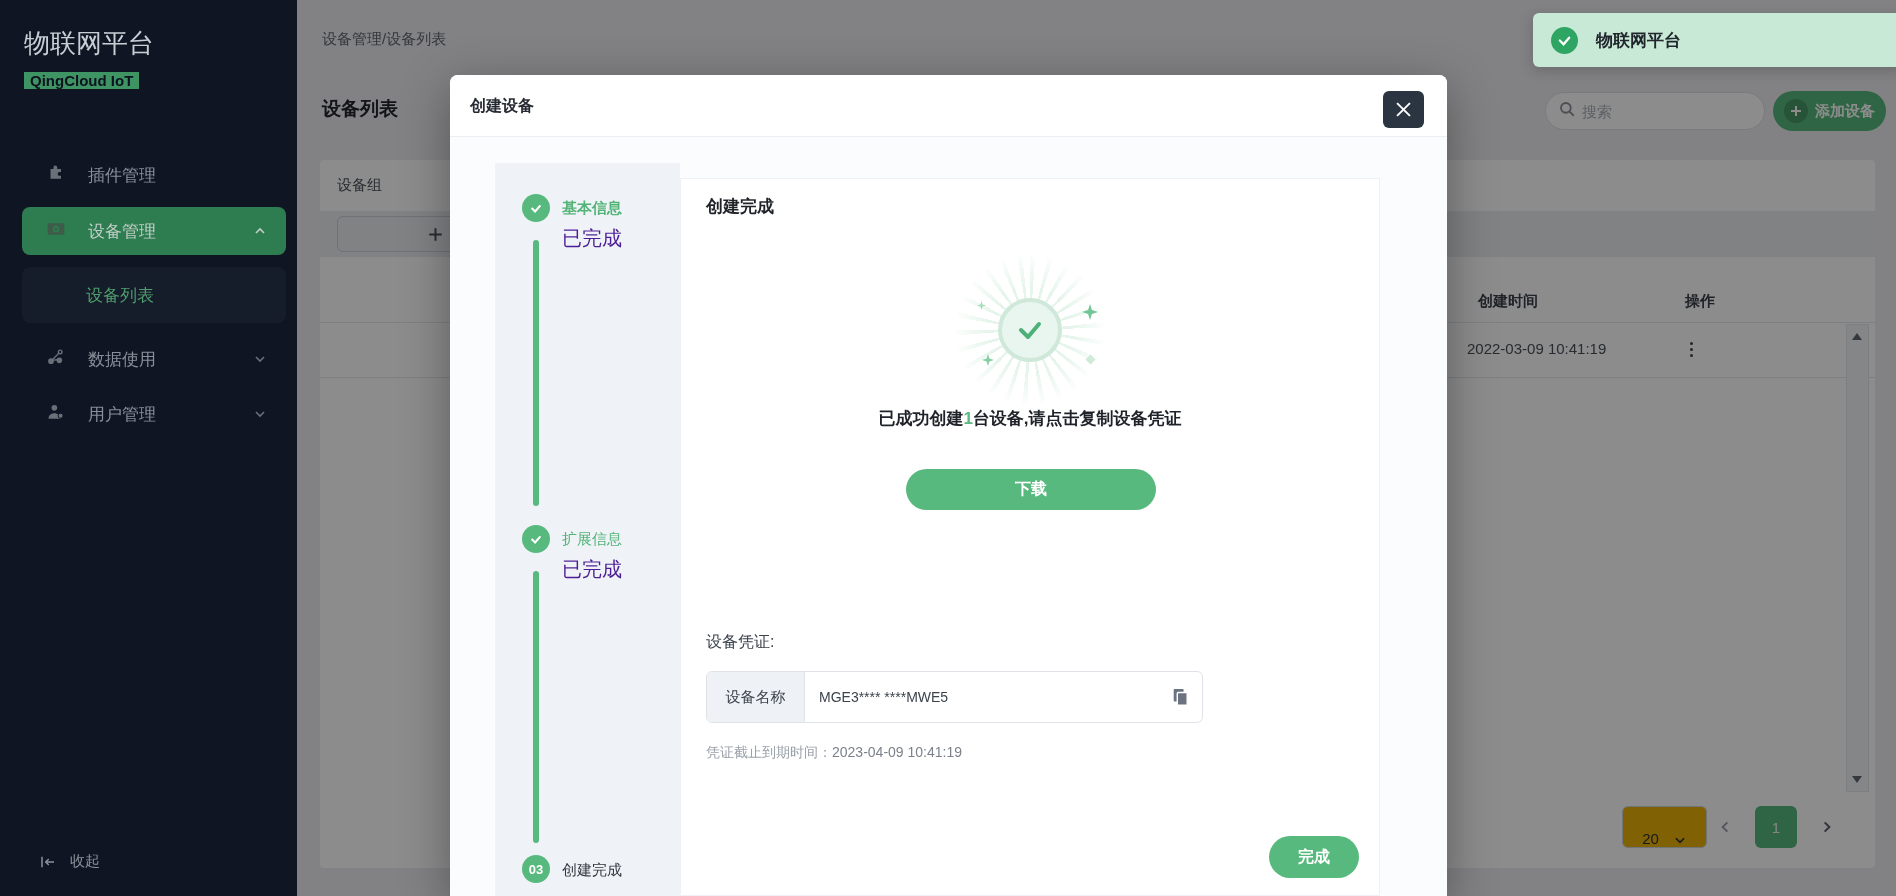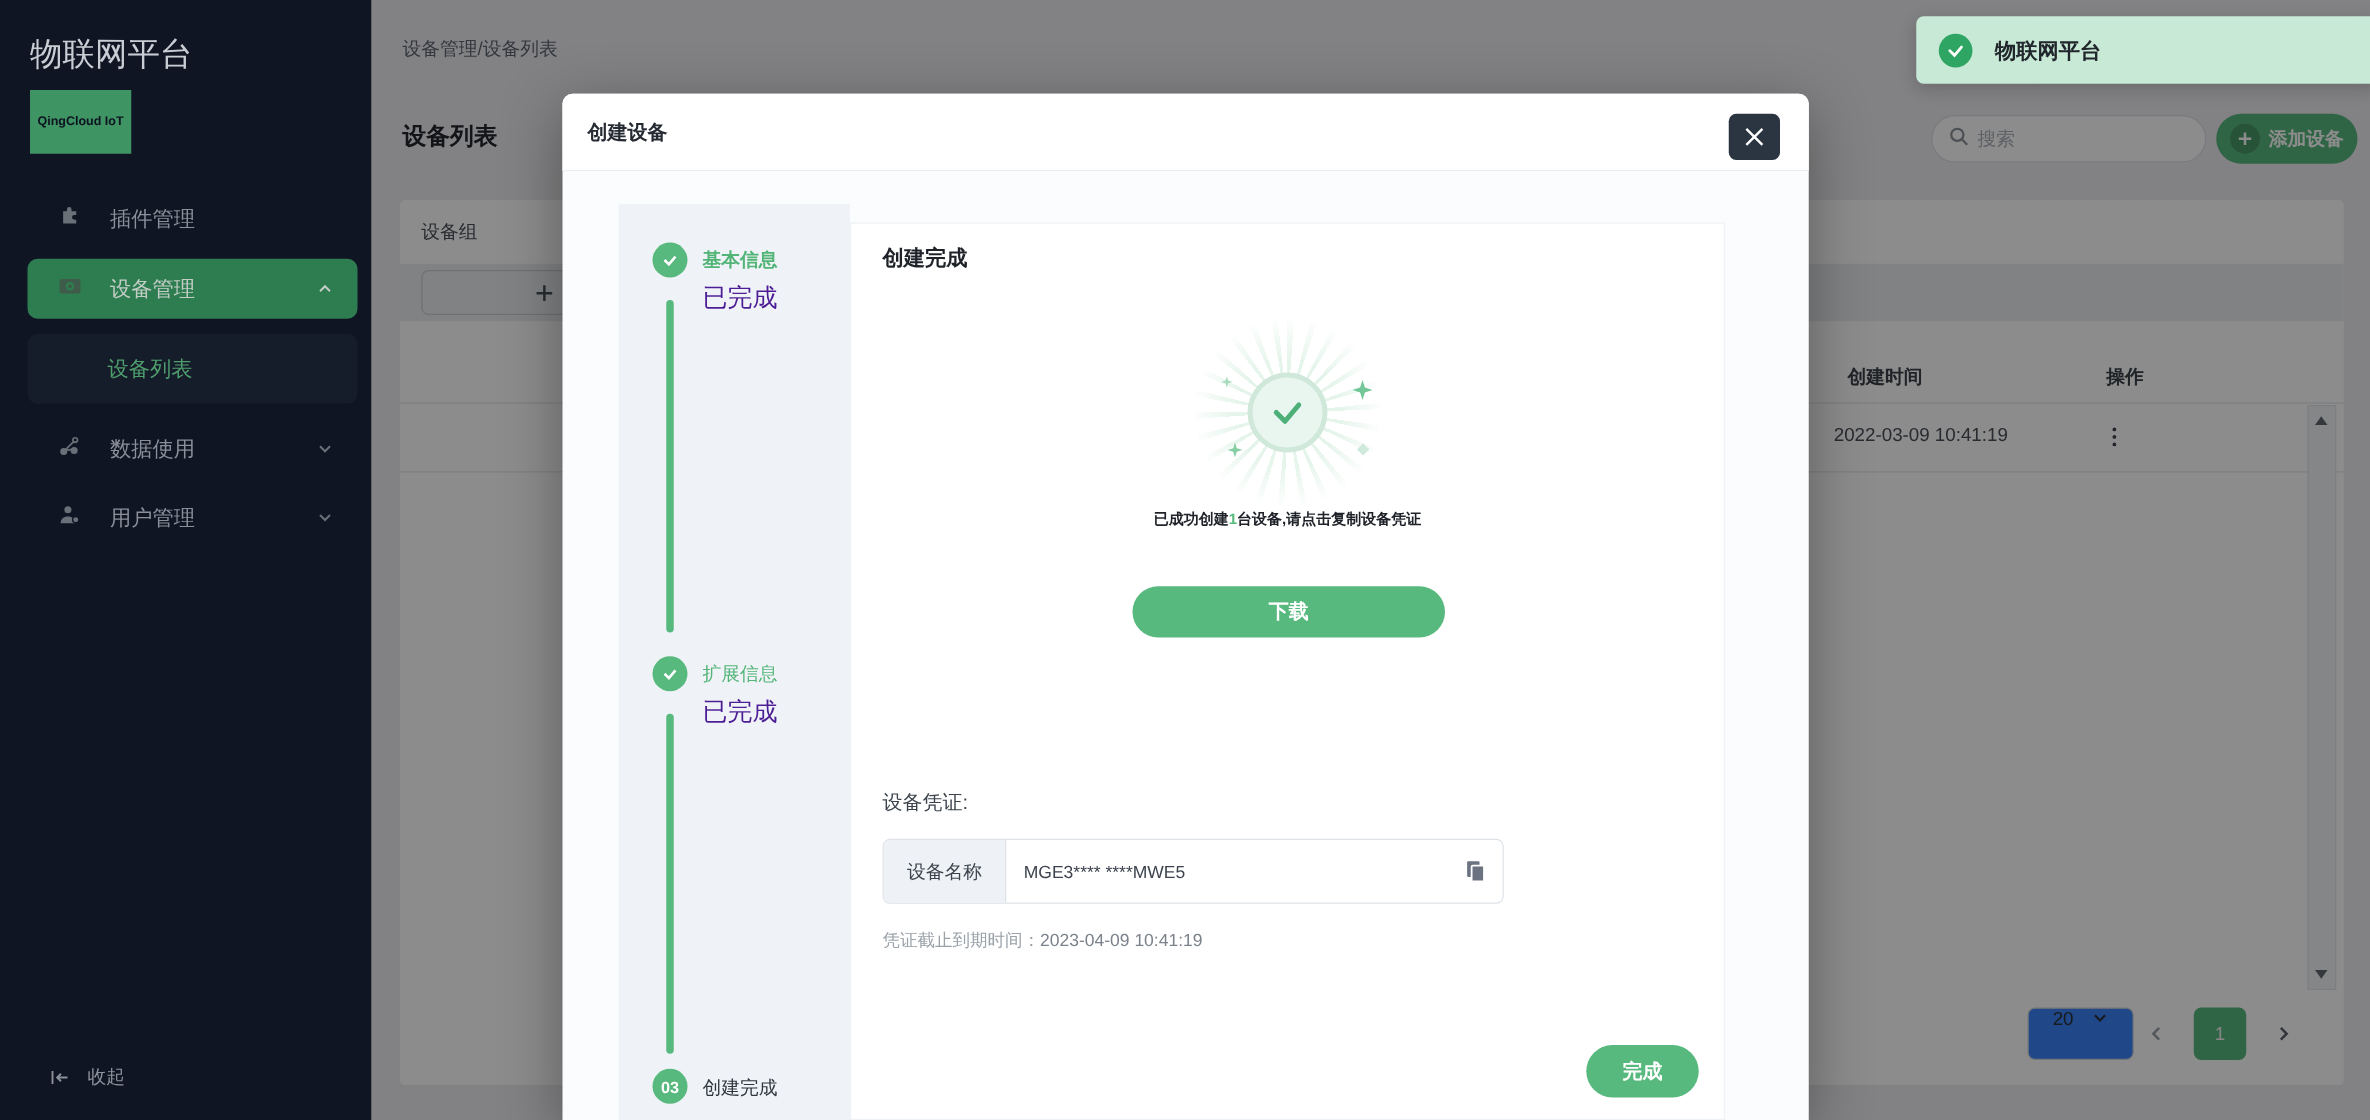--- a/index.html
+++ b/index.html
@@ -37,34 +37,34 @@
   .tbl-row .cell-time { position:absolute; left:1147px; top:18px; font-size:15px; color:#4a5058; }
   .kebab { position:absolute; left:1366px; top:16px; display:flex; flex-direction:column; gap:3px; cursor:pointer; padding:4px; }
   .kebab i { width:3px; height:3px; border-radius:50%; background:#3c434d; }
 
   .vscrollbar { position:absolute; left:1526px; top:164px; width:23px; height:468px; background:#f3f4f6; border:1px solid #e3e5e9; }
   .arr-up, .arr-dn { position:absolute; left:5px; width:0; height:0; border-left:5px solid transparent; border-right:5px solid transparent; }
   .arr-up { top:8px; border-bottom:7px solid #61676f; }
   .arr-dn { bottom:8px; border-top:7px solid #61676f; }
 
   .pagination { position:absolute; left:1302px; top:646px; height:42px; display:flex; align-items:center; }
-  .page-size { width:85px; height:42px; border:1px solid #ced3da; border-radius:6px; background:#3b82f6;
-    display:flex; align-items:flex-start; justify-content:center; gap:14px; font-size:15px; color:#2b3138; cursor:pointer; }
+  .page-size { width:85px; height:42px; border:1px solid #ced3da; border-radius:6px; background:#eab308;
+    display:flex; align-items:flex-end; justify-content:center; gap:14px; font-size:15px; color:#2b3138; cursor:pointer; }
   .pg-chev { width:38px; display:flex; justify-content:center; cursor:pointer; }
   .pg-current { width:42px; height:42px; border-radius:6px; background:#57b97d; color:#f2f3f4; font-size:15px;
     display:flex; align-items:center; justify-content:center; margin:0 10px; cursor:pointer; }
 
   
   .overlay { position:absolute; inset:0; background:rgba(0,0,0,0.45); z-index:10; }
 
   
   .sidebar { position:absolute; left:0; top:0; width:297px; height:896px; background:#0f1523; z-index:15; }
   .brand-title { position:absolute; left:24px; top:26px; font-size:26px; color:#c9cdd4; }
-  .brand-badge { position:absolute; left:24px; top:72px; background:#3f9463; color:#0c1220; font-size:10px;
-    font-weight:bold; padding:20px 6px; }
+  .brand-badge { position:absolute; left:24px; top:72px; background:#3f9463; color:#0c1220; font-size:15px;
+    font-weight:bold; padding:0 6px; }
   .menu { position:absolute; left:0; top:151px; width:100%; }
   .menu-item { position:absolute; left:22px; width:264px; height:48px; display:flex; align-items:center;
     padding:0 18px 0 24px; color:#8a9099; font-size:17px; cursor:pointer; border-radius:8px; }
   .menu-item .mi-label { margin-left:22px; flex:1; }
   .menu-item.selected { background:#2e7d51; color:#c2cdc6; }
   .submenu-item { position:absolute; left:22px; width:264px; height:56px; background:#151c2a; border-radius:8px;
     display:flex; align-items:center; padding-left:64px; color:#4f9e6c; font-size:17px; cursor:pointer; }
   .collapse { position:absolute; left:38px; top:852px; display:flex; align-items:center; gap:12px; color:#8d939b;
     font-size:15px; cursor:pointer; }
 
@@ -94,21 +94,21 @@
     background:radial-gradient(circle, rgba(255,255,255,0) 0 40%, #ffffff 72%); }
   .succ-circle { position:absolute; left:317px; top:119px; width:64px; height:64px; border-radius:50%;
     background:#e9f6ef; border:4px solid #cfe8da; display:flex; align-items:center; justify-content:center; }
   .spark { position:absolute; background:#72c697; }
   .spark.diamond { clip-path:polygon(50% 0, 62% 38%, 100% 50%, 62% 62%, 50% 100%, 38% 62%, 0 50%, 38% 38%); }
   .sp1 { left:401px; top:125px; width:16px; height:16px; }
   .sp2 { left:296px; top:122px; width:9px; height:9px; background:#a8dcbd; }
   .sp3 { left:301px; top:175px; width:12px; height:12px; background:#85cfa3; }
   .sp4 { left:406px; top:177px; width:7px; height:7px; background:#cfe9da; transform:rotate(45deg); }
 
-  .succ-message { position:absolute; left:0; top:228px; width:100%; text-align:center; font-size:12px;
+  .succ-message { position:absolute; left:0; top:228px; width:100%; text-align:center; font-size:17px;
     font-weight:bold; color:#1f2329; }
   .succ-message .count { color:#57b97d; }
 
   .btn-green { background:#57b97d; border:0; border-radius:21px; color:#fff; font-size:16px; font-weight:bold; cursor:pointer; }
   .download-btn { position:absolute; left:225px; top:290px; width:250px; height:41px; }
   .finish-btn { position:absolute; left:588px; top:657px; width:90px; height:42px; border-radius:21px; }
 
   .cred-label { position:absolute; left:25px; top:453px; font-size:16px; color:#3c434d; }
   .cred-group { position:absolute; left:25px; top:492px; width:497px; height:52px; border:1px solid #dfe3e8;
     border-radius:6px; background:#fff; display:flex; align-items:stretch; overflow:hidden; }

